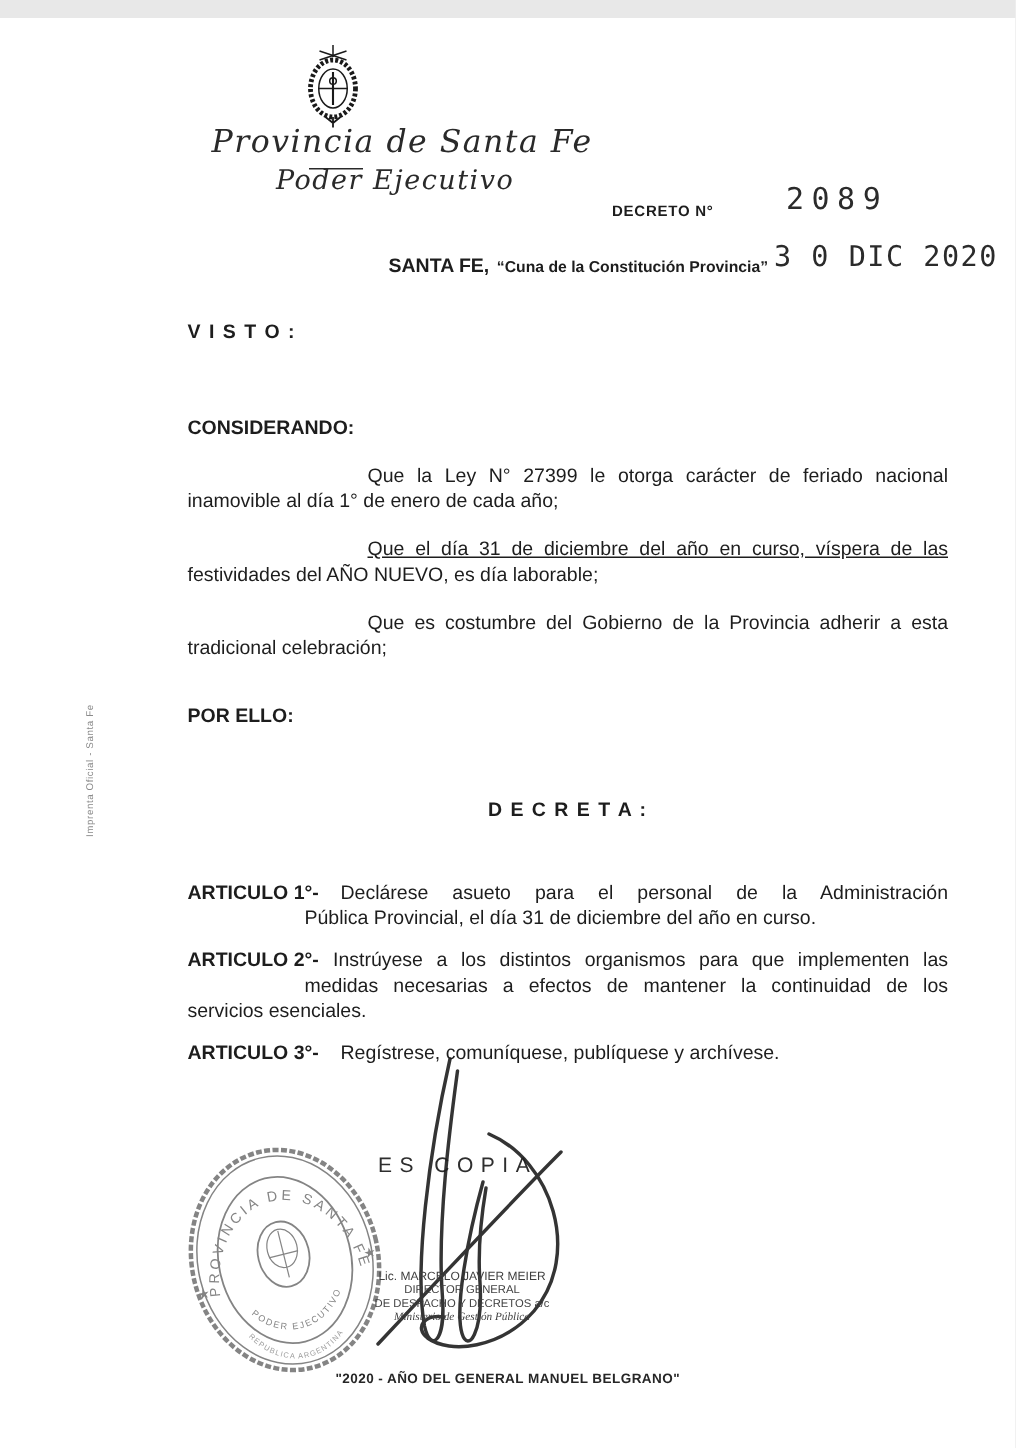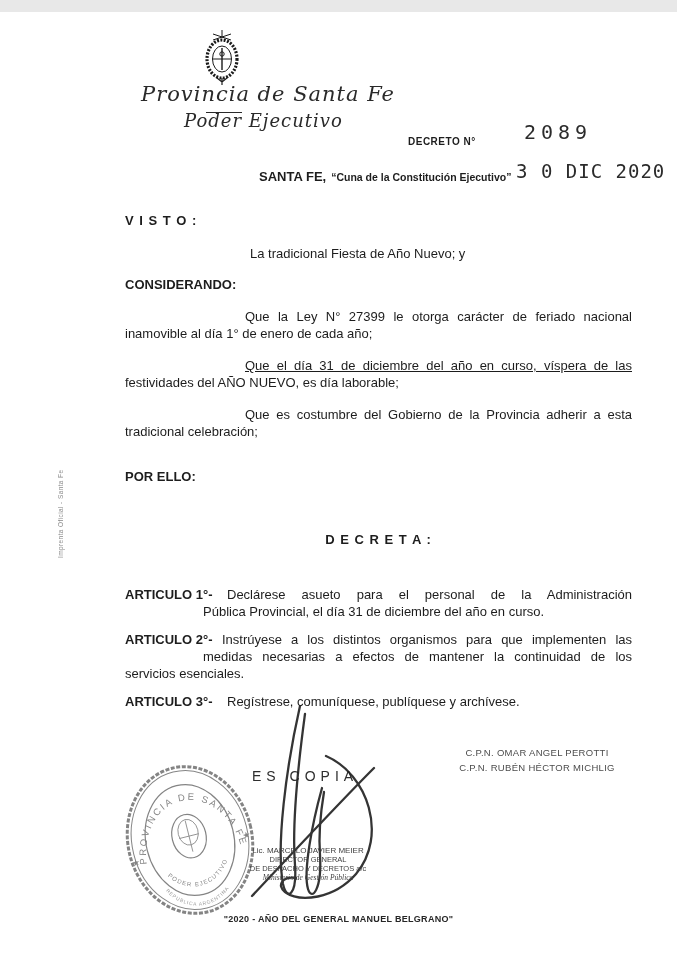--- a/index.html
+++ b/index.html
@@ -57,26 +57,25 @@
     </g>
   </svg>
   <div class="ln province-script">Provincia de Santa Fe</div>
   <div class="abs script-divider"></div>
   <div class="ln branch-script">Poder Ejecutivo</div>
 
   <div class="ln decree-label">DECRETO N°</div>
   <div class="ln stamp decree-number">2089</div>
 
   <div class="ln city-line">
-    <span class="city">SANTA FE,</span><span class="motto">“Cuna de la Constitución Ejecutivo”</span>
+    <span class="city">SANTA FE,</span><span class="motto">“Cuna de la Constitución Provincia”</span>
   </div>
   <div class="ln stamp date-stamp">3 0 DIC 2020</div>
 
   <div class="ln visto">V I S T O :</div>
-  <div class="ln intro">La tradicional Fiesta de Año Nuevo; y</div>
   <div class="ln consid">CONSIDERANDO:</div>
 
   <div class="ln jl" style="left:245px; top:296px; width:387px;">Que la Ley N° 27399 le otorga carácter de feriado nacional</div>
   <div class="ln" style="left:125px; top:313px;">inamovible al día 1° de enero de cada año;</div>
 
   <div class="ln jl" style="left:245px; top:345px; width:387px;text-decoration:underline;">Que el día 31 de diciembre del año en curso, víspera de las</div>
   <div class="ln" style="left:125px; top:362px;">festividades del AÑO NUEVO, es día laborable;</div>
 
   <div class="ln jl" style="left:245px; top:394px; width:387px;">Que es costumbre del Gobierno de la Provincia adherir a esta</div>
   <div class="ln" style="left:125px; top:411px;">tradicional celebración;</div>
@@ -89,24 +88,20 @@
   <div class="ln" style="left:203px; top:591px;">Pública Provincial, el día 31 de diciembre del año en curso.</div>
 
   <div class="ln b" style="left:125px; top:619px;">ARTICULO 2°-</div>
   <div class="ln jl" style="left:222px; top:619px; width:410px;">Instrúyese a los distintos organismos para que implementen las</div>
   <div class="ln jl" style="left:203px; top:636px; width:429px;">medidas necesarias a efectos de mantener la continuidad de los</div>
   <div class="ln" style="left:125px; top:653px;">servicios esenciales.</div>
 
   <div class="ln b" style="left:125px; top:681px;">ARTICULO 3°-</div>
   <div class="ln" style="left:227px; top:681px;">Regístrese, comuníquese, publíquese y archívese.</div>
 
-  <div class="abs officials">
-    <div>C.P.N. OMAR ANGEL PEROTTI</div>
-    <div>C.P.N. RUBÉN HÉCTOR MICHLIG</div>
-  </div>
 
   <div class="ln escopia">ES COPIA</div>
 
   <svg class="abs" style="left:120px; top:748px; transform:rotate(-14deg); opacity:.88;" width="140" height="160" viewBox="0 0 140 160">
     <defs>
       <path id="sealTop" d="M 22,100 A 48,60 0 1 1 118,100"></path>
       <path id="sealInner" d="M 33,97 A 40,48 0 0 0 107,97"></path>
       <path id="sealBottom" d="M 27,104 A 44,54 0 0 0 113,104"></path>
     </defs>
     <g fill="none" stroke="#747474">

